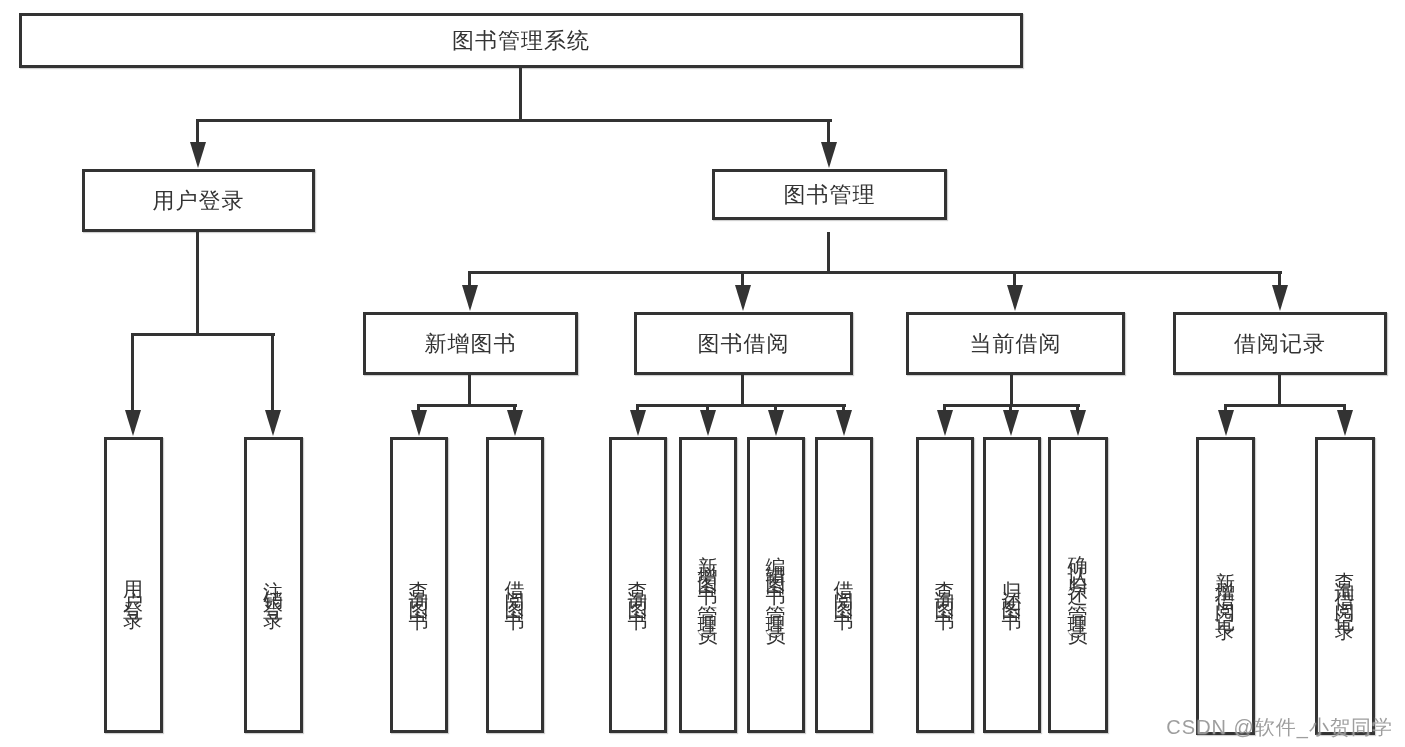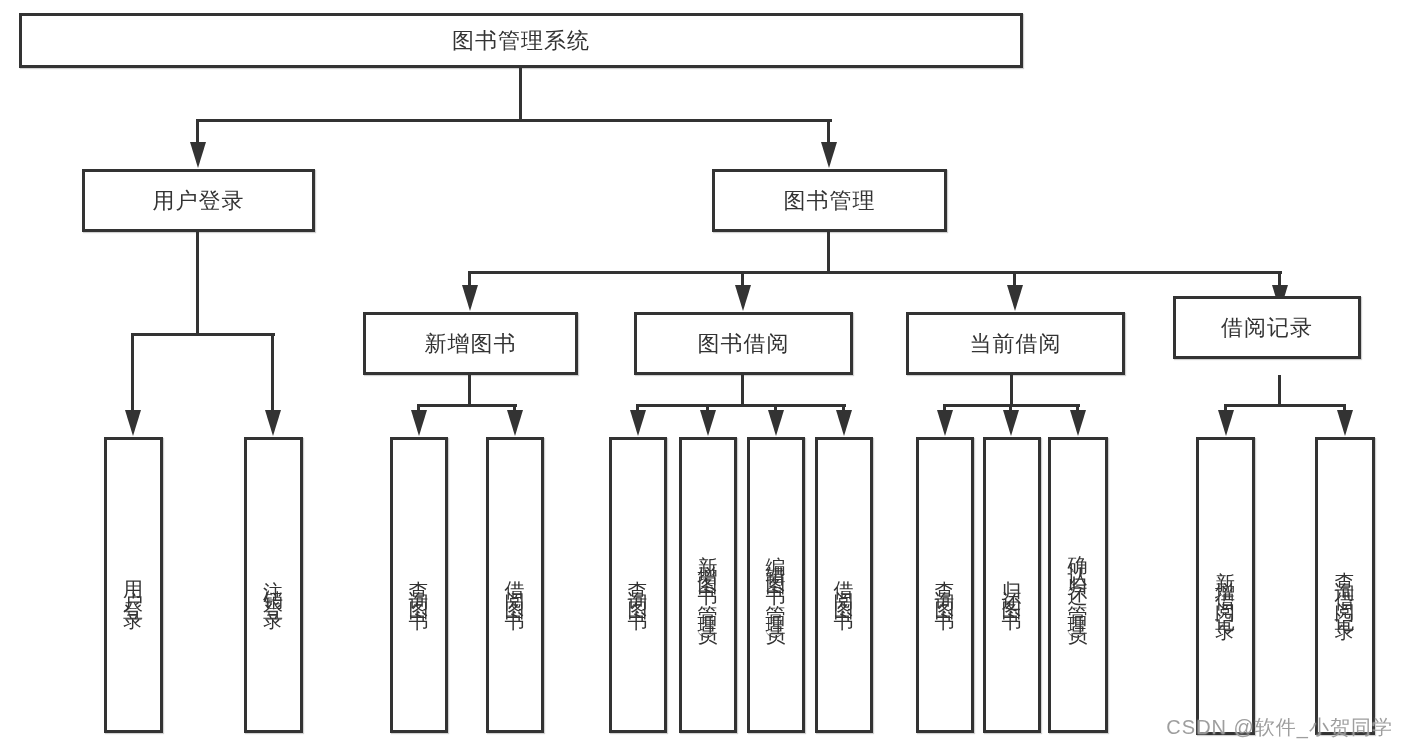--- a/index.html
+++ b/index.html
@@ -58,21 +58,21 @@
   <div class="vline" style="left:519px;top:68px;height:53px"></div>
   <div class="hline" style="left:196px;top:119px;width:636px"></div>
   <div class="shaft" style="left:196px;top:119px;height:25px"></div>
   <div class="tri" style="left:190px;top:142px"></div>
   <div class="shaft" style="left:827px;top:119px;height:25px"></div>
   <div class="tri" style="left:821px;top:142px"></div>
 
   <div class="box hnode" style="left:82px;top:169px;width:233px;height:63px">
     <span>用户登录</span>
   </div>
-  <div class="box hnode" style="left:712px;top:169px;width:235px;height:63px">
+  <div class="box hnode" style="left:712px;top:169px;width:235px;height:51px">
     <span>图书管理</span>
   </div>
 
   <div class="vline" style="left:196px;top:232px;height:104px"></div>
   <div class="hline" style="left:131px;top:333px;width:144px"></div>
   <div class="shaft" style="left:131px;top:333px;height:79px"></div>
   <div class="tri" style="left:125px;top:410px"></div>
   <div class="shaft" style="left:271px;top:333px;height:79px"></div>
   <div class="tri" style="left:265px;top:410px"></div>
 
@@ -89,21 +89,21 @@
 
   <div class="box hnode" style="left:363px;top:312px;width:215px;height:63px">
     <span>新增图书</span>
   </div>
   <div class="box hnode" style="left:906px;top:312px;width:219px;height:63px">
     <span>当前借阅</span>
   </div>
   <div class="box hnode" style="left:634px;top:312px;width:219px;height:63px">
     <span>图书借阅</span>
   </div>
-  <div class="box hnode" style="left:1173px;top:296px;width:188px;height:63px">
+  <div class="box hnode" style="left:1173px;top:312px;width:214px;height:63px">
     <span>借阅记录</span>
   </div>
 
   <div class="vline" style="left:468px;top:375px;height:32px"></div>
   <div class="hline" style="left:417px;top:404px;width:100px"></div>
   <div class="shaft" style="left:417px;top:404px;height:8px"></div>
   <div class="tri" style="left:411px;top:410px"></div>
   <div class="shaft" style="left:513px;top:404px;height:8px"></div>
   <div class="tri" style="left:507px;top:410px"></div>
 

